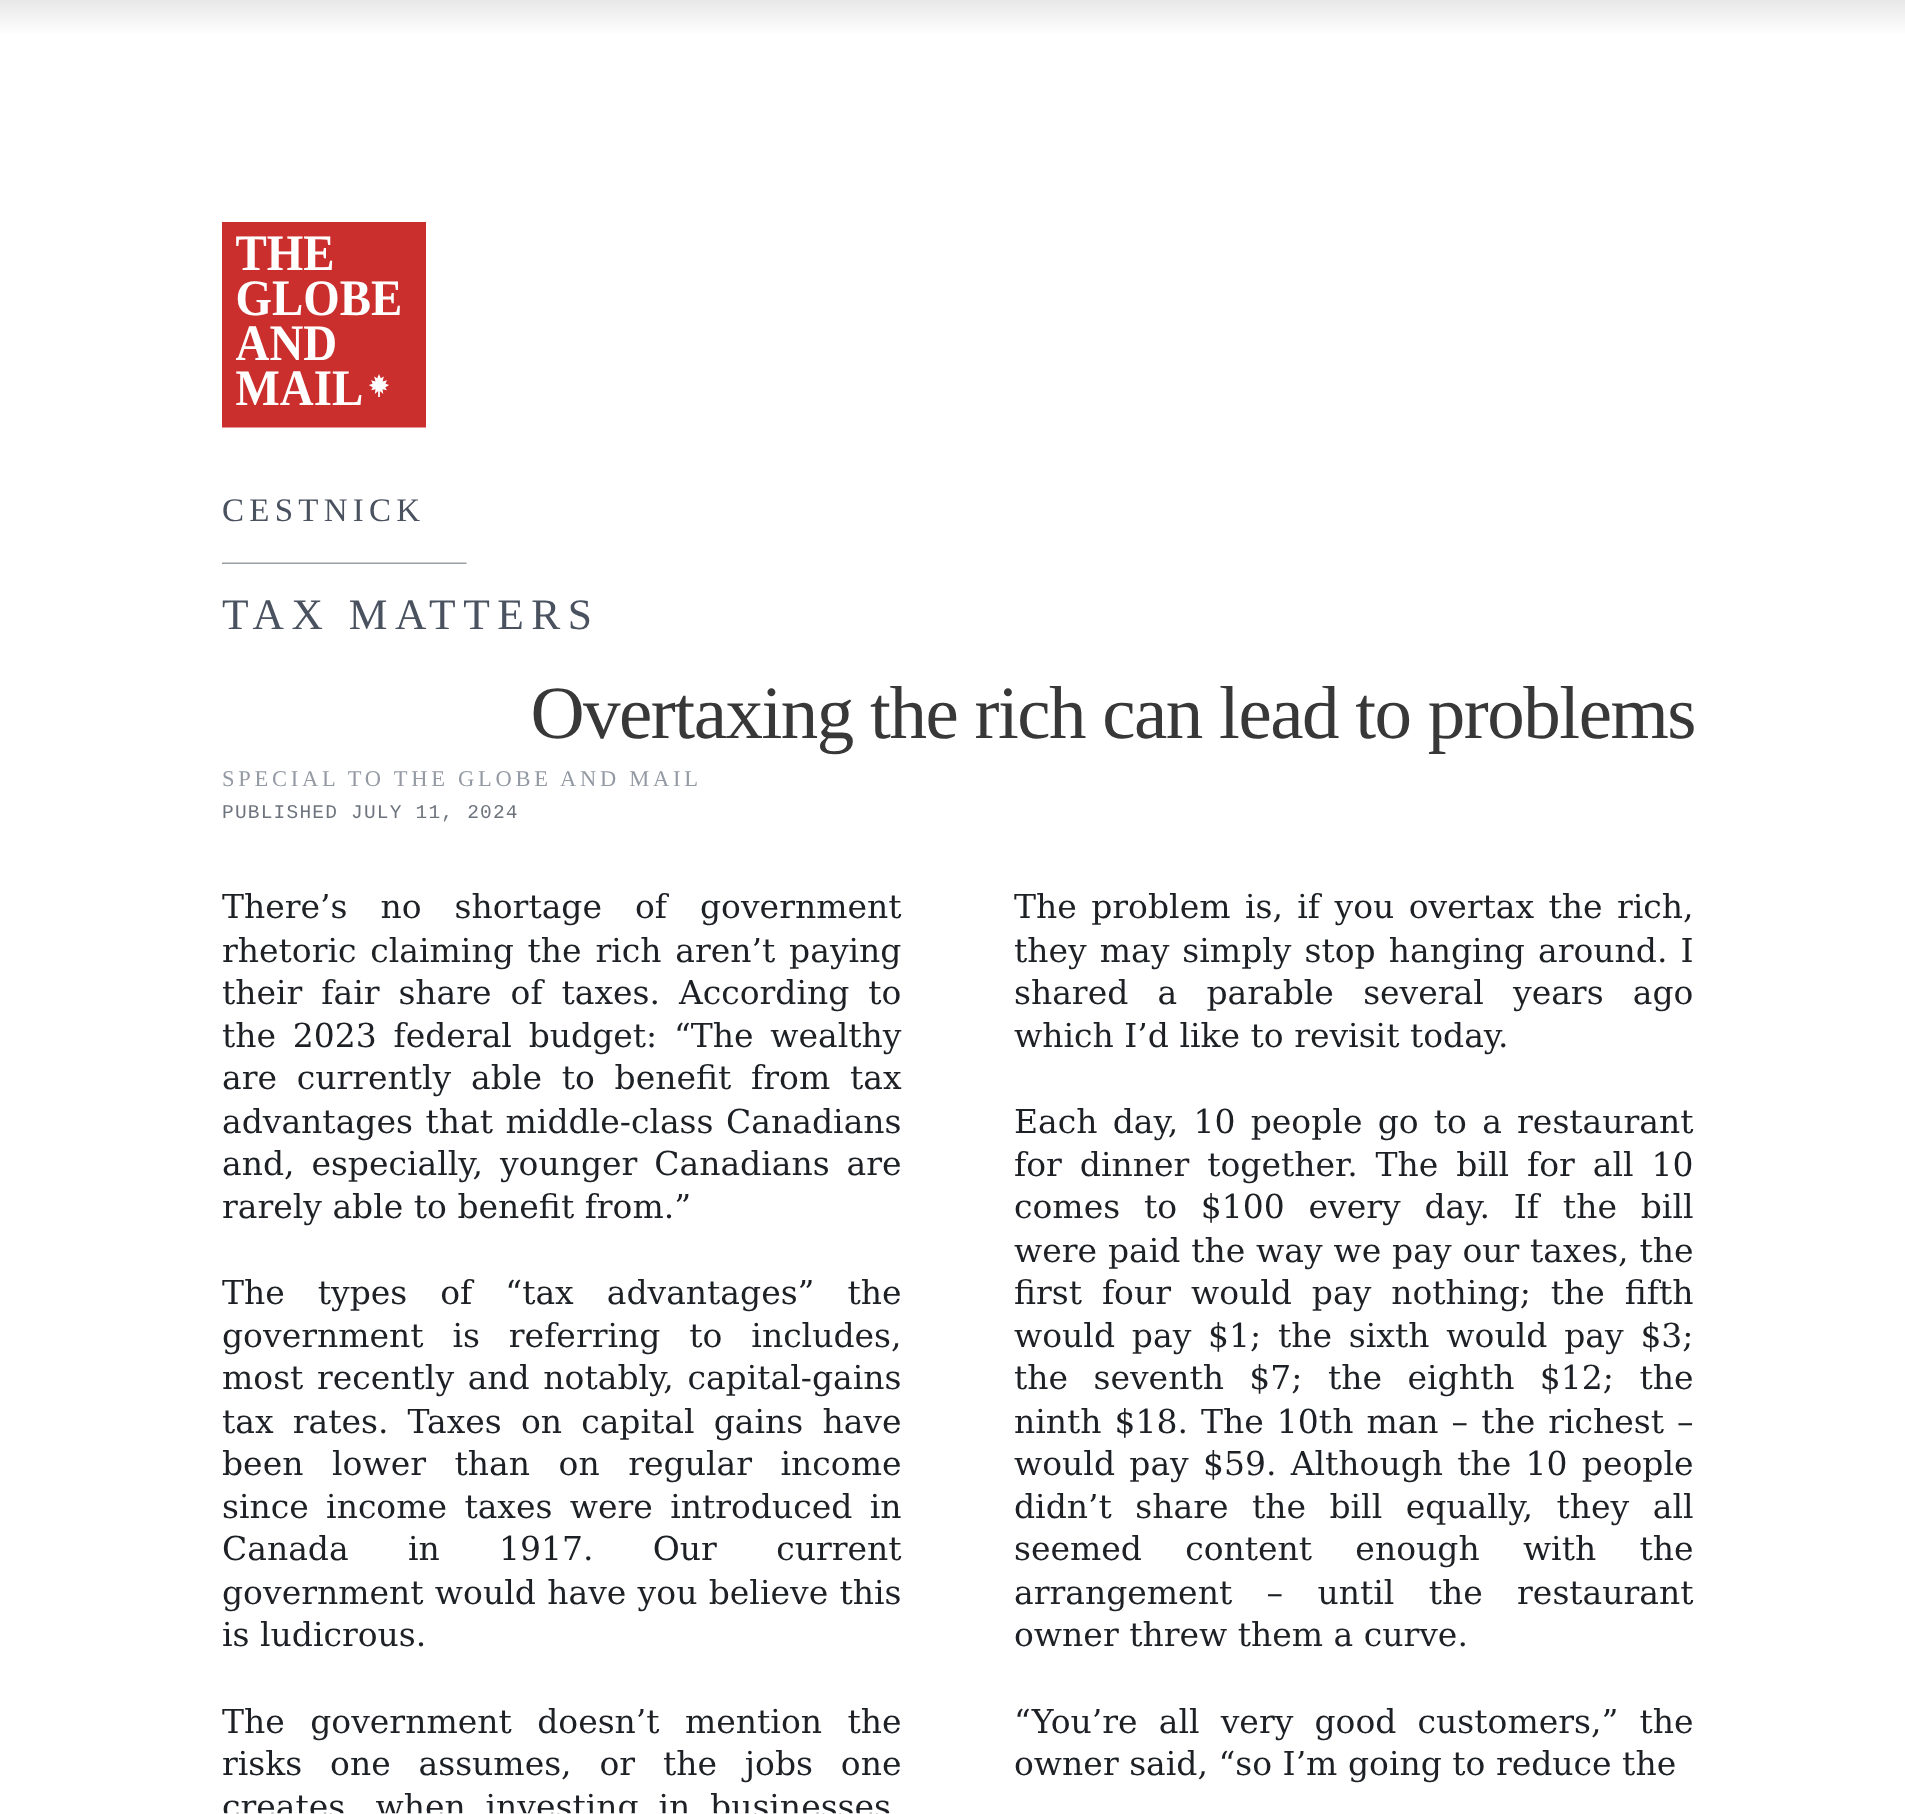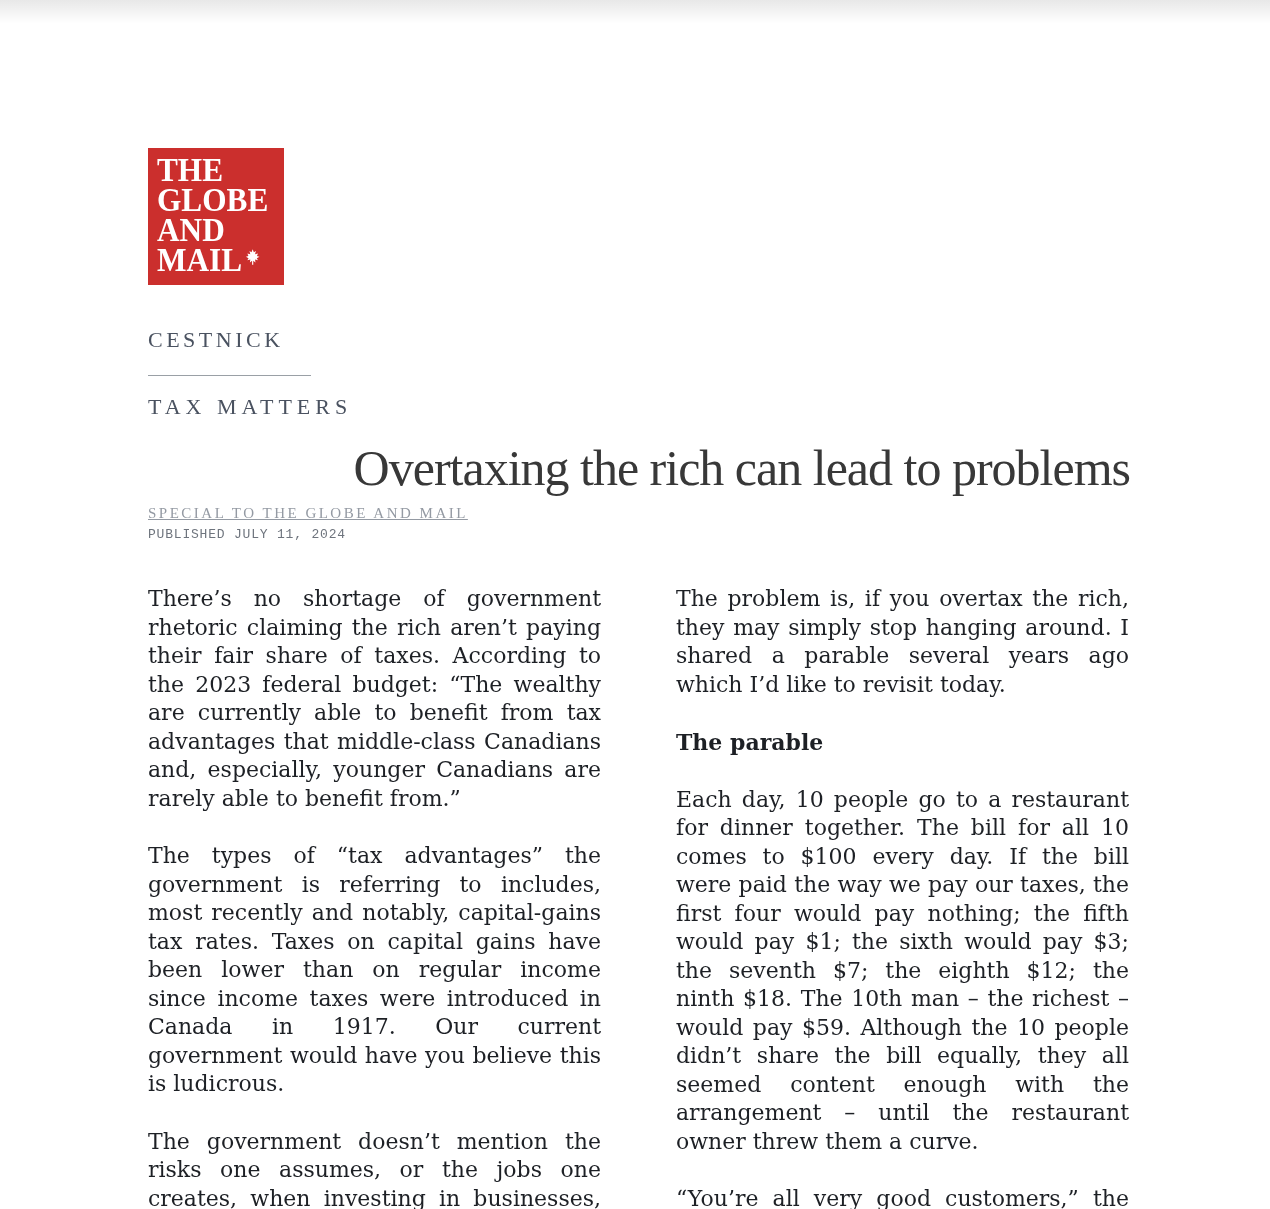--- a/index.html
+++ b/index.html
@@ -58,21 +58,21 @@
   }
   .divider{
     border:none;
     border-top:1px solid var(--divider);
     width:163px;
     margin:22px 0 0 0;
   }
   .section-label{
     margin-top:18px;
     font-family:"Liberation Serif", serif;
-    font-size:22px;
+    font-size:29px;
     letter-spacing:5px;
     color:var(--slate);
   }
   
   .headline{
     margin-top:20px;
     font-family:"Liberation Serif", serif;
     font-weight:400;
     font-size:50px;
     line-height:56px;
@@ -80,21 +80,20 @@
     color:var(--headline);
     white-space:nowrap;
     text-align:right;
   }
   .credit{
     margin-top:9px;
     font-family:"Liberation Serif", serif;
     font-size:15px;
     letter-spacing:2.5px;
     color:var(--credit-gray);
-    text-decoration:underline;
   }
   .published{
     margin-top:5px;
     font-family:Liberation Mono, monospace;
     font-size:13px;
     letter-spacing:0.8px;
     color:var(--published-gray);
   }
   
   .columns{
@@ -158,20 +157,19 @@
     <div class="columns">
 
       <div class="col">
         <p>There’s no shortage of government rhetoric claiming the rich aren’t paying their fair share of taxes. According to the 2023 federal budget: “The wealthy are currently able to benefit from tax advantages that middle-class Canadians and, especially, younger Canadians are rarely able to benefit from.”</p>
         <p>The types of “tax advantages” the government is referring to includes, most recently and notably, capital-gains tax rates. Taxes on capital gains have been lower than on regular income since income taxes were introduced in Canada in 1917. Our current government would have you believe this is ludicrous.</p>
         <p>The government doesn’t mention the risks one assumes, or the jobs one creates, when investing in businesses, equities, real estate and other assets that</p>
       </div>
 
       <div class="col">
         <p>The problem is, if you overtax the rich, they may simply stop hanging around. I shared a parable several years ago which I’d like to revisit today.</p>
-        <h3>The parable</h3>
         <p>Each day, 10 people go to a restaurant for dinner together. The bill for all 10 comes to $100 every day. If the bill were paid the way we pay our taxes, the first four would pay nothing; the fifth would pay $1; the sixth would pay $3; the seventh $7; the eighth $12; the ninth $18. The 10th man – the richest – would pay $59. Although the 10 people didn’t share the bill equally, they all seemed content enough with the arrangement – until the restaurant owner threw them a curve.</p>
         <p>“You’re all very good customers,” the owner said, “so I’m going to reduce the</p>
       </div>
 
     </div>
   </div>
 </div>
 
 </body></html>

